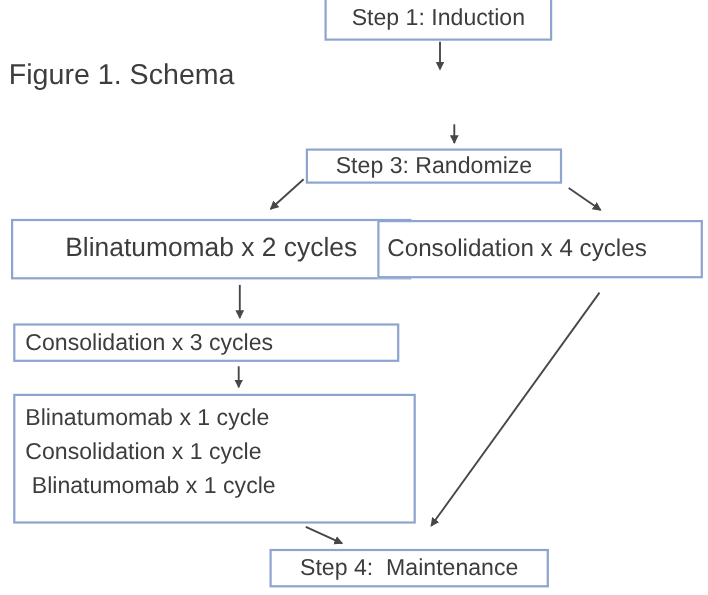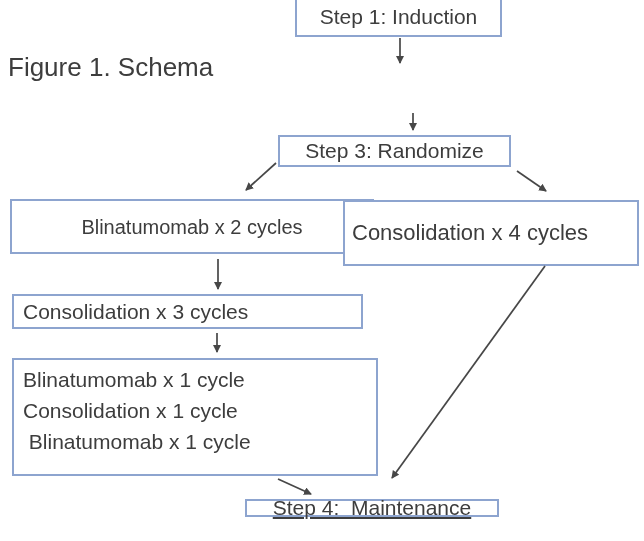--- a/index.html
+++ b/index.html
@@ -33,26 +33,26 @@
     justify-content:center;
     font-size:21px;
     line-height:1.2;
   }
   .node .lbl{white-space:pre;}
   .center{align-items:center;text-align:center;}
   .leftpad{align-items:flex-start;}
   .step1{left:295px;top:-4px;width:207px;height:41px;}
   .step2{left:278px;top:69px;width:245px;height:45px;}
   .step3{left:278px;top:135px;width:233px;height:32px;}
-  .blina2{left:10px;top:199px;width:364px;height:55px;font-size:20px;}
-  .conso4{left:343px;top:200px;width:296px;height:66px;font-size:22px;padding-left:7px;}
+  .blina2{left:10px;top:199px;width:364px;height:55px;font-size:24px;}
+  .conso4{left:343px;top:200px;width:296px;height:53px;font-size:22px;padding-left:7px;}
   .conso3{left:12px;top:294px;width:351px;height:35px;padding-left:9px;}
   .multi{left:12px;top:358px;width:366px;height:118px;padding-left:9px;padding-top:4px;justify-content:flex-start;}
   .multi .lbl{line-height:31px;}
-  .step4{left:245px;top:499px;width:254px;height:18px;text-decoration:underline;}
+  .step4{left:245px;top:499px;width:254px;height:35px;}
   svg.arrows{position:absolute;left:0;top:0;}
   line{stroke:var(--arrow);stroke-width:1.7;}
 </style>
 </head>
 <body>
 
 <div class="canvas">
 
   <div class="caption">Figure 1. Schema</div>
 

